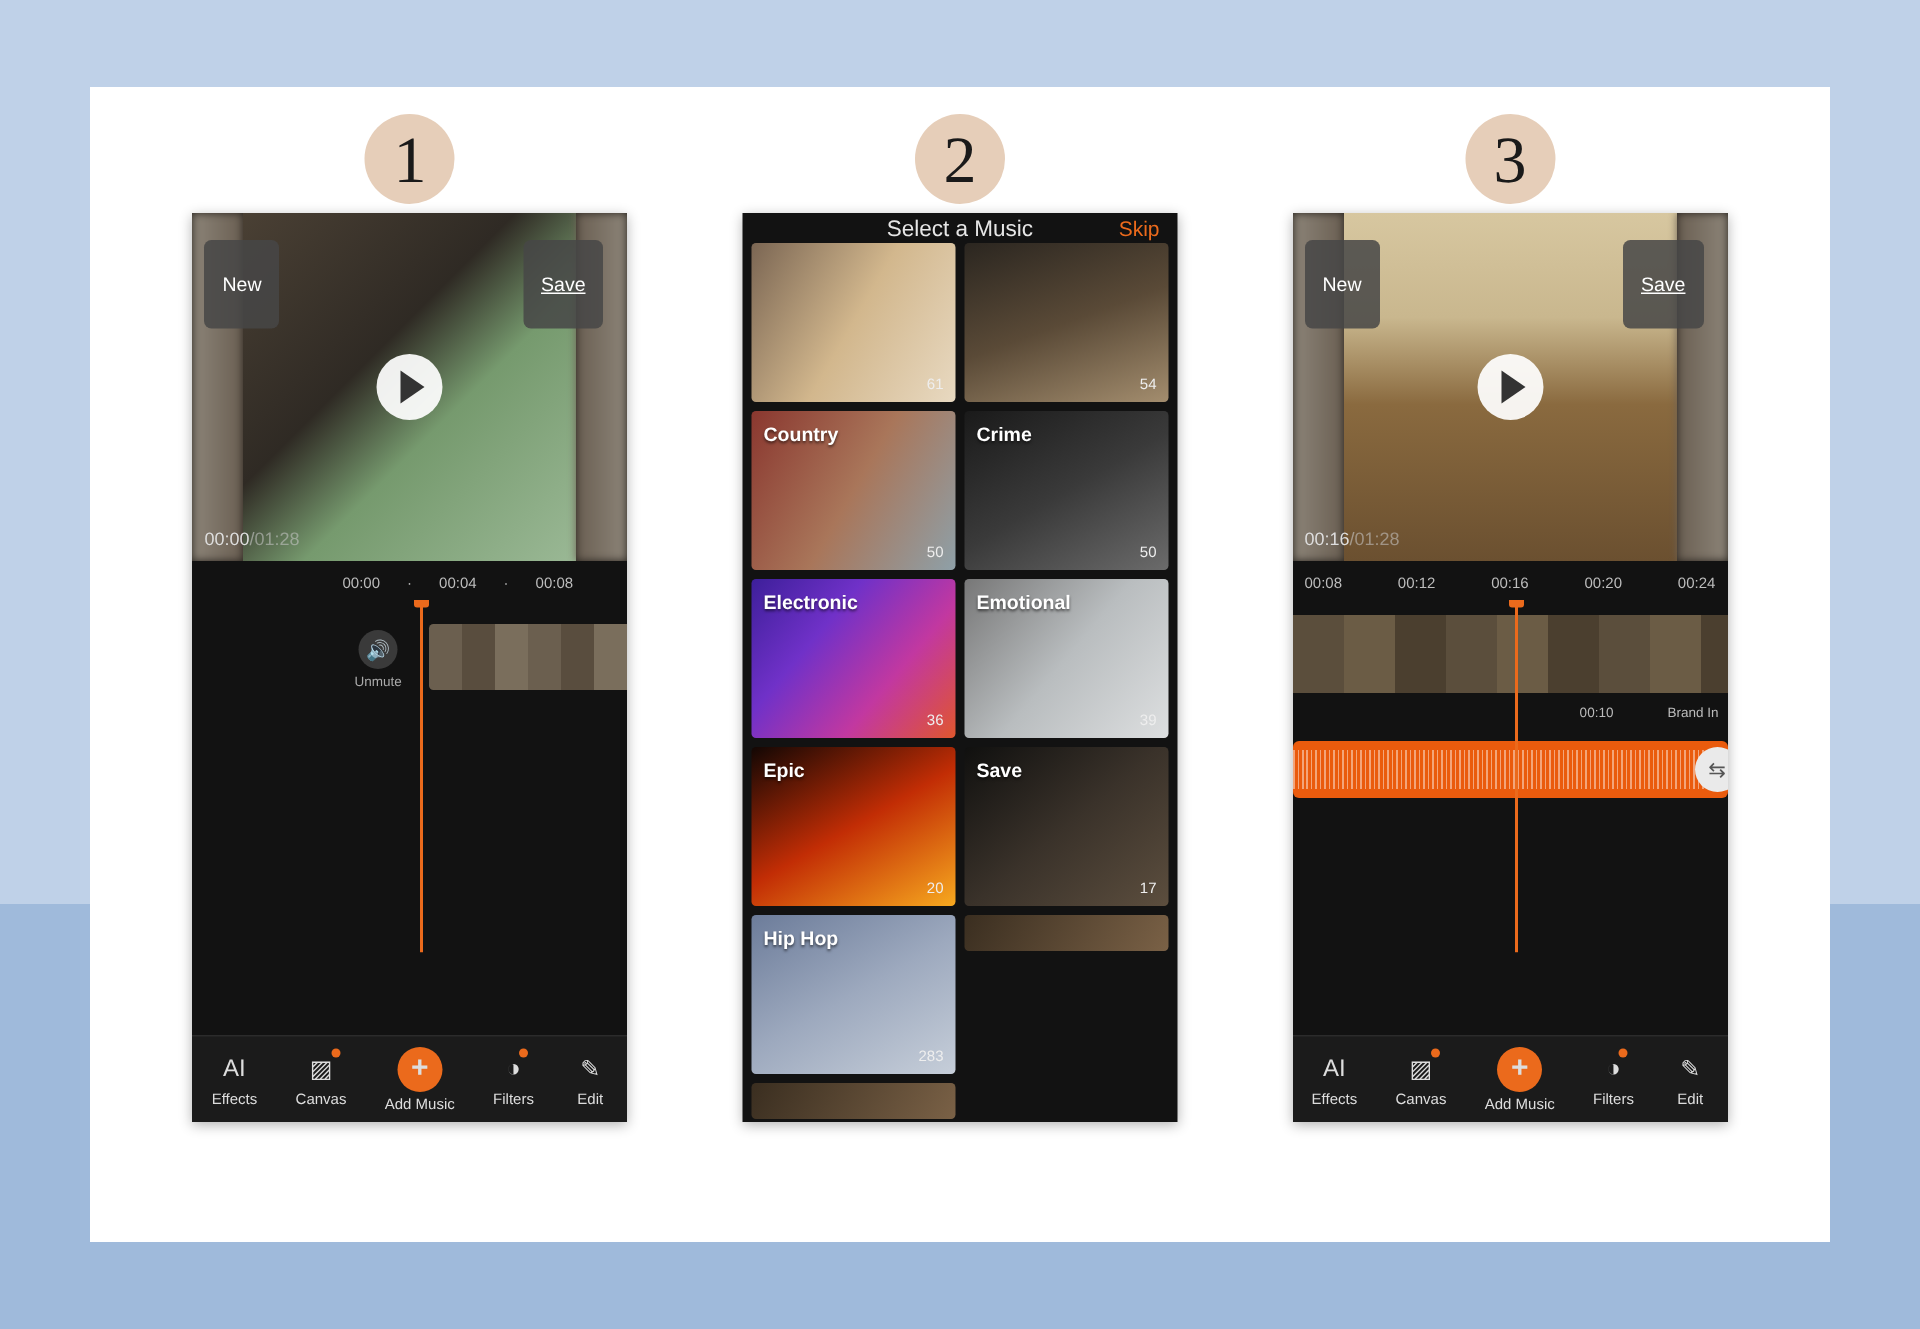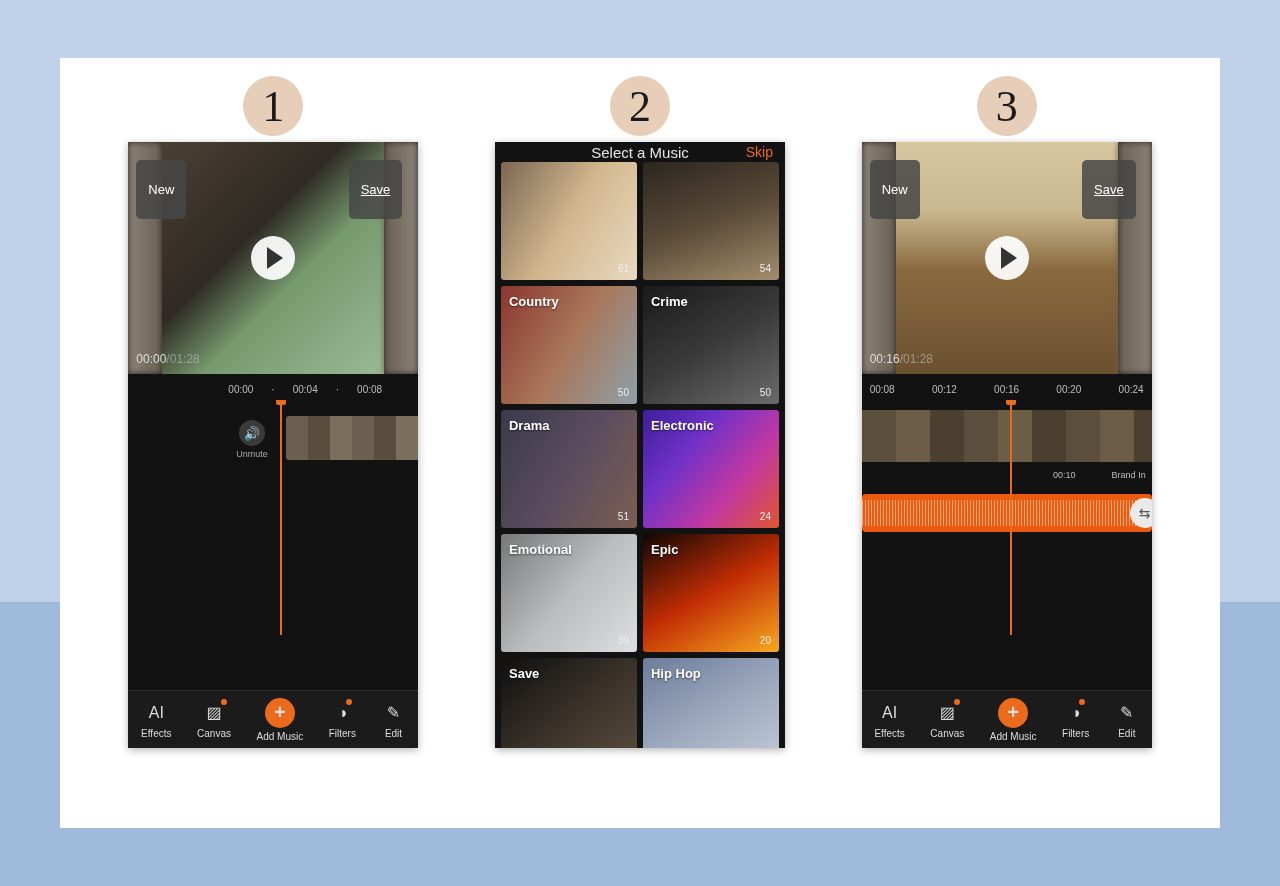--- a/index.html
+++ b/index.html
@@ -138,21 +138,21 @@
 
   
   .music-head {
     display:flex; align-items:center; justify-content:center; position:relative;
     height:20px; font-size:15px; color:#e6e6e6;
   }
   .music-head .skip { position:absolute; right:12px; color:#eb6a1c; font-size:14px; }
 
   .grid { display:grid; grid-template-columns:1fr 1fr; gap:6px; padding:0 6px; }
   .tile {
-    height:118px; position:relative; border-radius:3px; overflow:hidden;
+    height:106px; position:relative; border-radius:3px; overflow:hidden;
     color:#fff; font-weight:600; font-size:13px;
   }
   .tile .lbl { position:absolute; left:8px; top:8px; text-shadow:0 1px 2px rgba(0,0,0,.6); }
   .tile .cnt { position:absolute; right:8px; bottom:6px; font-size:10px; font-weight:400; color:#eee; }
 
   .tile.bird { background:linear-gradient(120deg,#7b6653,#d2b78d,#e8d9c1); }
   .tile.strings { background:linear-gradient(160deg,#2b2620,#5a4a37,#a38d6e); }
   .tile.country { background:linear-gradient(120deg,#8a372f,#a9765a,#8ea0a8); }
   .tile.crime { background:linear-gradient(150deg,#1a1a1a,#3a3a3a,#6b6b6b);padding-left:16px; }
   .tile.drama { background:linear-gradient(120deg,#3a3a4a,#5a4c5e,#7c5d52); }
@@ -246,27 +246,23 @@
           <span class="cnt">54</span>
         </div>
         <div class="tile country">
           <span class="lbl">Country</span>
           <span class="cnt">50</span>
         </div>
         <div class="tile crime">
           <span class="lbl">Crime</span>
           <span class="cnt">50</span>
         </div>
-        <div class="tile drama">
-          <span class="lbl">Drama</span>
-          <span class="cnt">51</span>
-        </div>
         <div class="tile electronic">
           <span class="lbl">Electronic</span>
-          <span class="cnt">24</span>
+          <span class="cnt">36</span>
         </div>
         <div class="tile emotional">
           <span class="lbl">Emotional</span>
           <span class="cnt">39</span>
         </div>
         <div class="tile epic">
           <span class="lbl">Epic</span>
           <span class="cnt">20</span>
         </div>
         <div class="tile folk">

